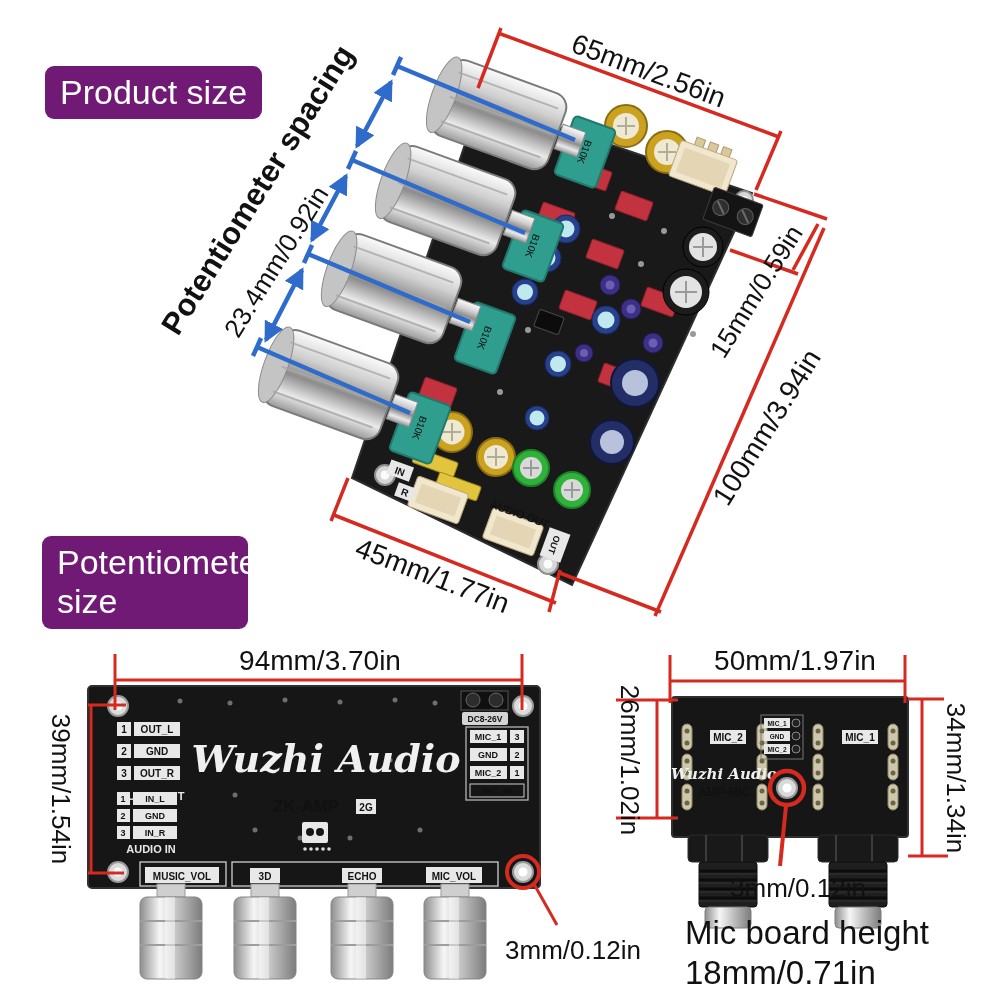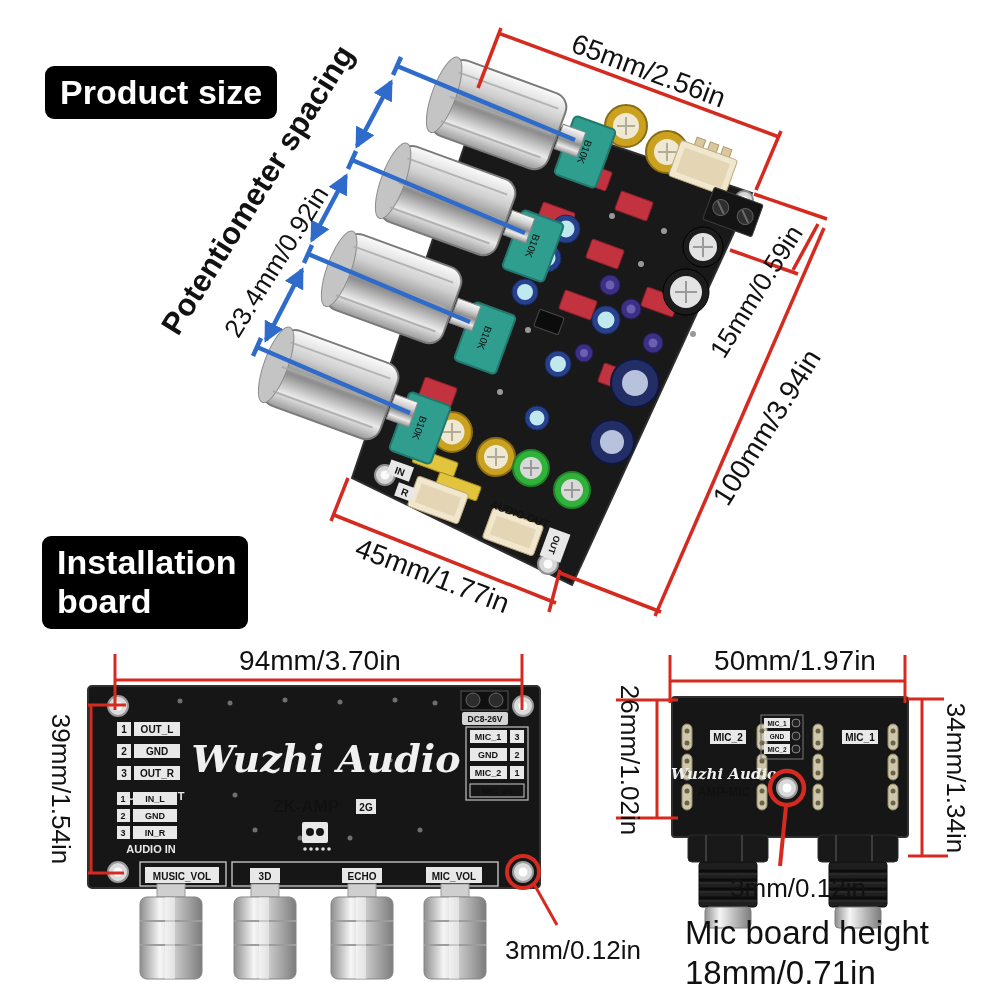--- a/index.html
+++ b/index.html
@@ -1,19 +1,19 @@
 <!DOCTYPE html>
 <html><head>
 <meta charset="utf-8">
 <style>
   html,body{margin:0;padding:0;background:#fff;}
   #page{position:relative;width:1000px;height:1000px;background:#ffffff;overflow:hidden;
         font-family:"Liberation Sans",sans-serif;}
   #gfx{position:absolute;left:0;top:0;}
-  .badge{position:absolute;background:#000000;color:#fff;font-weight:bold;
+  .badge{position:absolute;background:#701a75;color:#fff;font-weight:normal;
          font-size:34px;line-height:1.16;border-radius:9px;padding:7px 15px;}
   #badge-product{left:45px;top:66px;}
   #badge-install{left:42px;top:536px;width:176px;}
   svg text{font-family:"Liberation Sans",sans-serif;fill:#111;}
   .dim{font-size:28px;}
   .dimS{font-size:26px;}
   .chipT{font-size:10px;font-weight:bold;fill:#111;}
   .capT{font-size:11px;font-weight:bold;fill:#e8e8e8;}
   .script{font-family:"DejaVu Serif",serif;font-style:italic;font-weight:bold;fill:#f0f0f0;}
 </style>
@@ -571,15 +571,15 @@
   <text class="dimS" x="621" y="760" text-anchor="middle" transform="rotate(90 621 760)">26mm/1.02in</text>
   <text class="dimS" x="947" y="778" text-anchor="middle" transform="rotate(90 947 778)">34mm/1.34in</text>
   <text class="dimS" x="798" y="897" text-anchor="middle">3mm/0.12in</text>
 </g>
 
 <text x="685" y="944" font-size="33">Mic board height</text>
 <text x="685" y="984" font-size="33">18mm/0.71in</text>
 </svg>
 
 <div class="badge" id="badge-product">Product size</div>
-<div class="badge" id="badge-install">Installation board</div>
+<div class="badge" id="badge-install">Potentiometer size</div>
 
 </div>
 
 </body></html>

